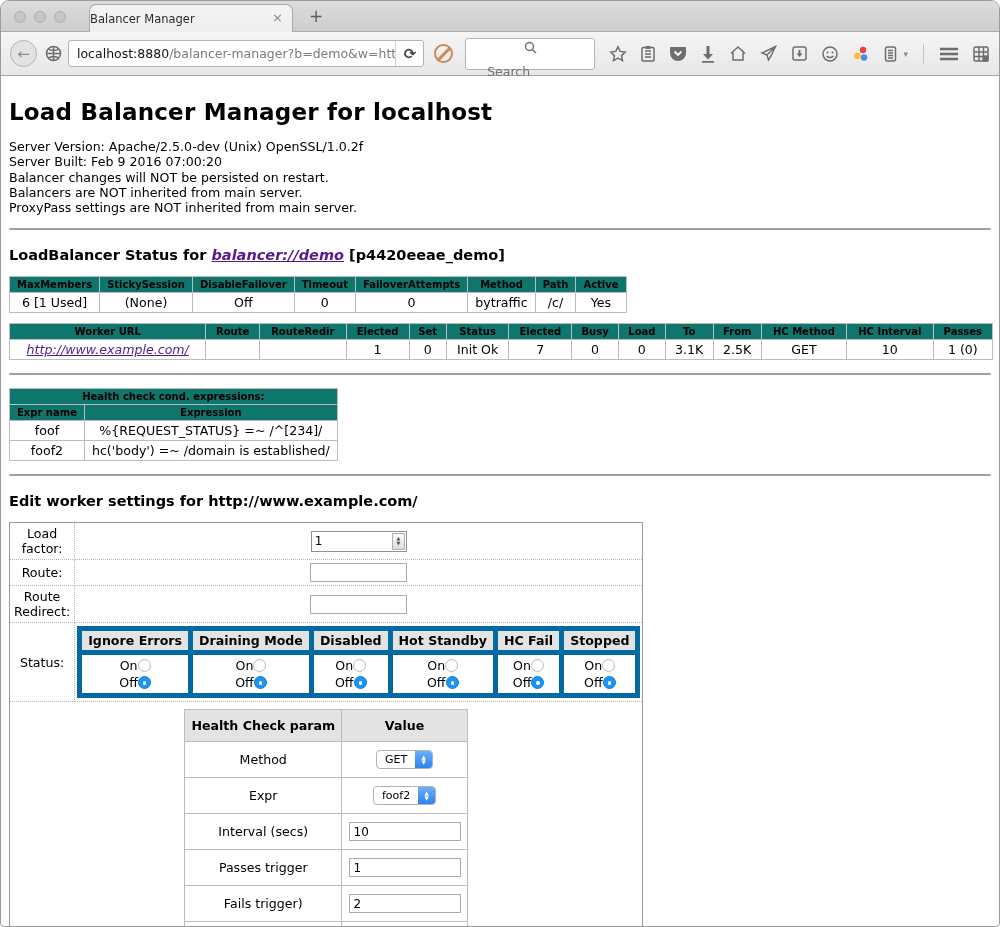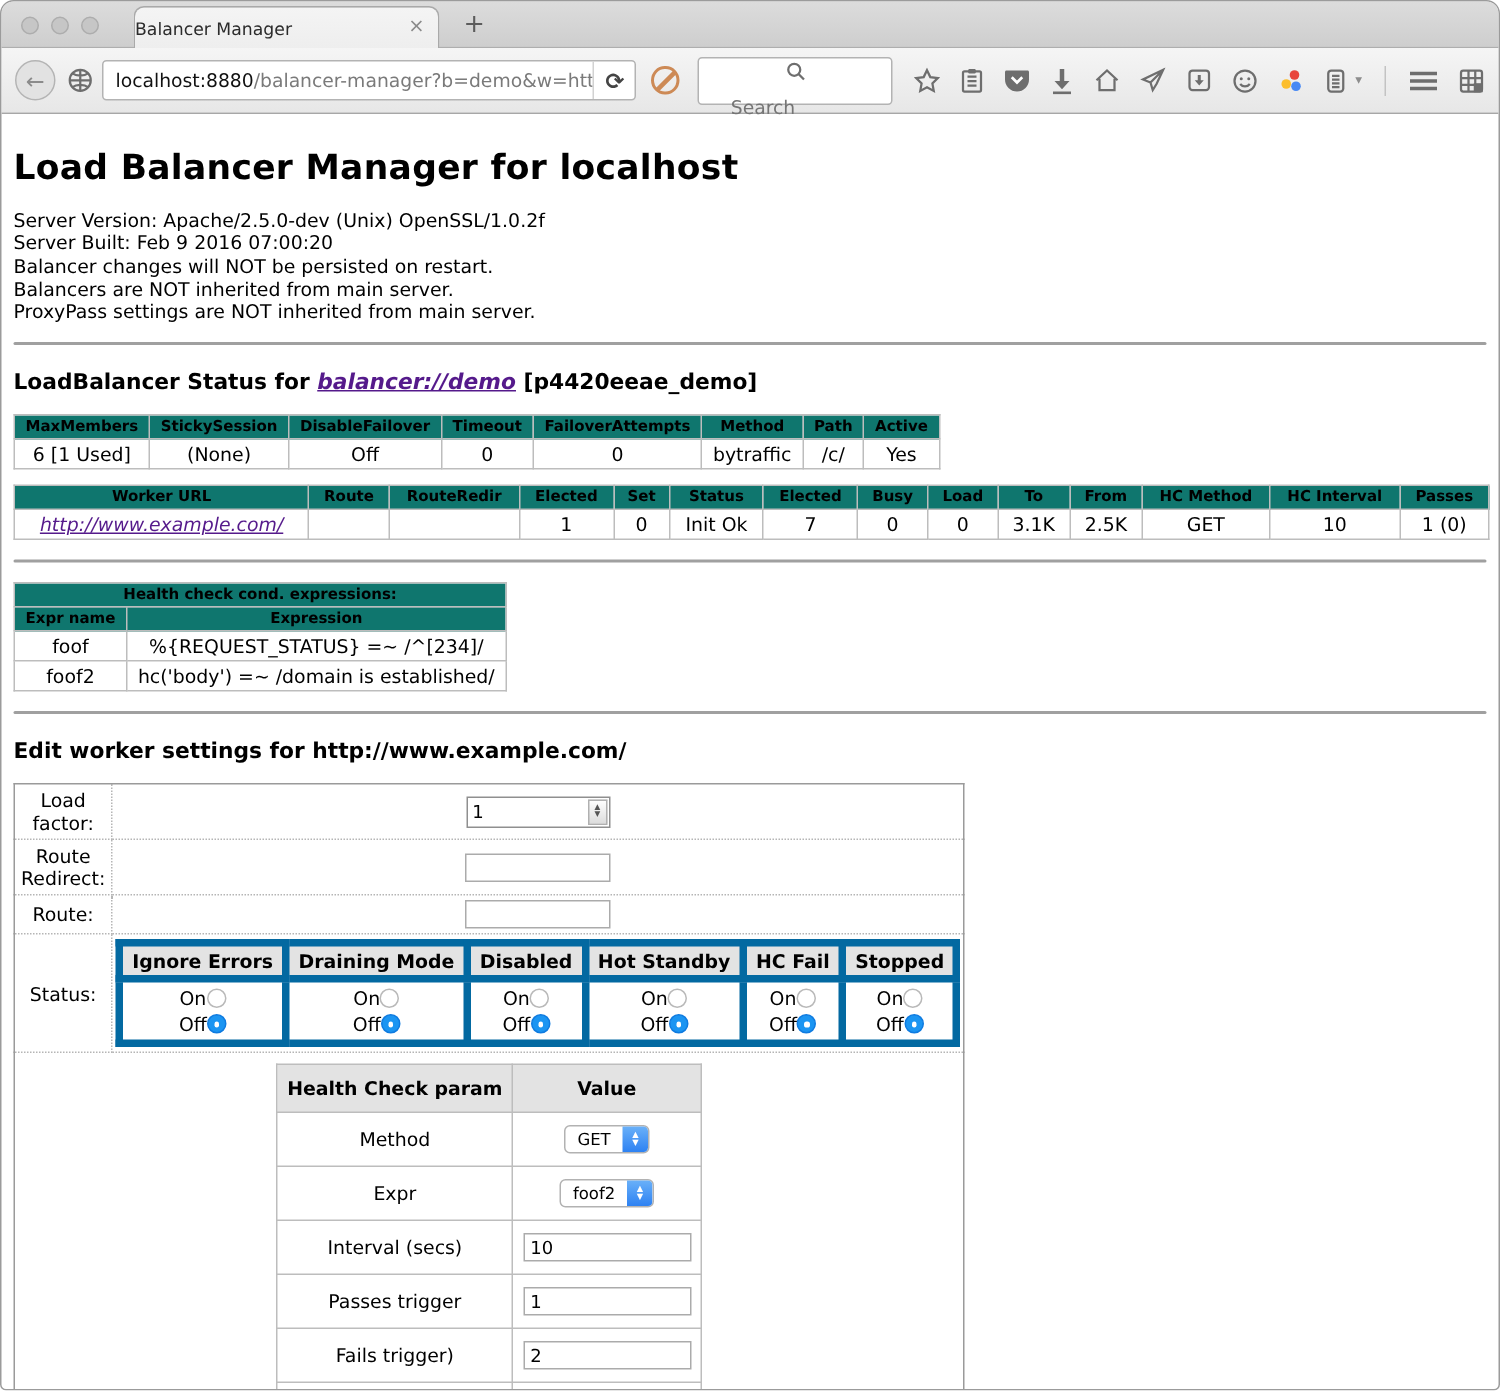--- a/index.html
+++ b/index.html
@@ -334,25 +334,25 @@
           <span class="numwrap">
             <input value="1" style="">
             <span class="stepper">
                   <span>▲</span>
                   <span>▼</span>
                 </span>
           </span>
         </td>
       </tr>
       <tr>
+        <td class="lblcol">Route:</td>
+        <td><input class="txt" value="" style=""></td>
+      </tr>
+      <tr>
         <td class="lblcol">Route Redirect:</td>
-        <td><input class="txt" value="" style=""></td>
-      </tr>
-      <tr>
-        <td class="lblcol">Route:</td>
         <td><input class="txt" value="" style=""></td>
       </tr>
       <tr>
         <td class="lblcol">Status:</td>
         <td style="padding:2px;">
           <table class="stable">
             <tbody>
                   <tr>
               <th>Ignore Errors</th>
               <th>Draining Mode</th>

